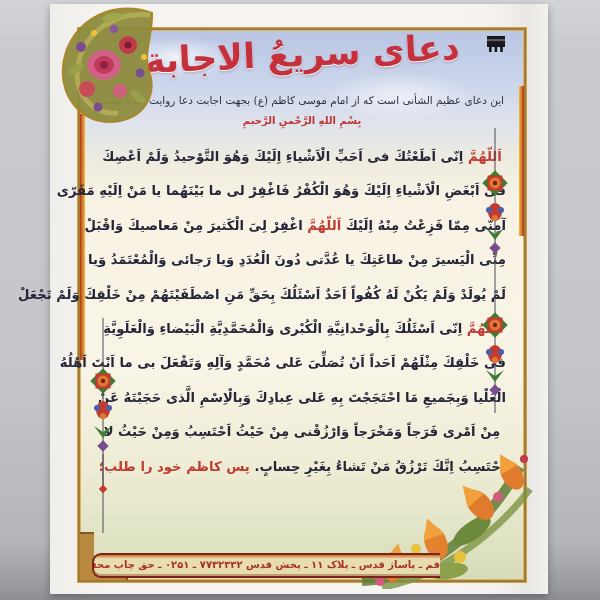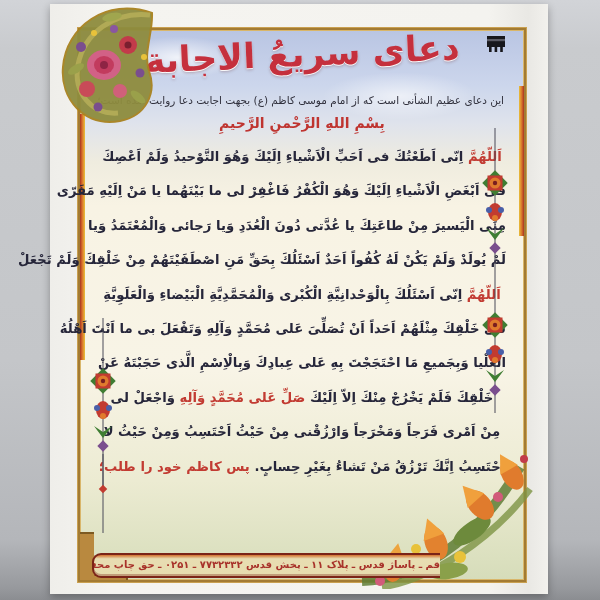--- a/index.html
+++ b/index.html
@@ -22,21 +22,21 @@
   .corner-blk{position:absolute;background:#b9893f;}
   .corner-blk.bl{left:0;bottom:0;width:14px;height:46px;border-top:2px solid #7d5a22;}
   .corner-blk.bl2{left:0;bottom:0;width:46px;height:12px;border-right:2px solid #7d5a22;}
 
   .title{position:absolute;top:4px;left:0;right:0;text-align:center;
     font-size:35px;font-weight:bold;color:#c5303d;transform:rotate(-2.5deg);
     text-shadow:0 1px 0 rgba(255,255,255,.9), 0 2px 3px rgba(90,20,20,.25);letter-spacing:1px;}
   .subtitle{position:absolute;top:64px;left:20px;right:20px;text-align:center;
     font-size:10.5px;color:#31313d;white-space:nowrap;}
   .bismillah{position:absolute;top:85px;left:0;right:0;text-align:center;
-    font-size:14px;font-weight:bold;color:#bf3430;}
+    font-size:10px;font-weight:bold;color:#bf3430;}
   .kaaba{position:absolute;right:16px;top:5px;}
 
   .dua{position:absolute;top:110px;left:18px;right:18px;}
   .dua .line{height:34.4px;line-height:34.4px;white-space:nowrap;text-align:center;
     font-size:13.2px;font-weight:600;color:#26263a;overflow:visible;}
   .dua .line .red{color:#c23b32;}
 
   .pendant{position:absolute;}
   .pendant.p-right{right:12px;top:98px;}
   .pendant.p-left{left:6px;top:288px;}
@@ -73,26 +73,26 @@
         </svg>
       </div>
 
       <div class="title">دعای سریعُ الاجابة</div>
       <div class="subtitle">این دعای عظیم الشأنی است كه از امام موسی كاظم (ع) بجهت اجابت دعا روایت شده است؛</div>
       <div class="bismillah">بِسْمِ اللهِ الرَّحْمنِ الرَّحیمِ</div>
 
       <div class="dua">
           <div class="line" dir="rtl"><span class="red">اَللّهُمَّ</span><span> اِنّی اَطَعْتُكَ فی اَحَبِّ الْاَشْیاءِ اِلَیْكَ وَهُوَ التَّوْحیدُ وَلَمْ اَعْصِكَ</span></div>
           <div class="line" dir="rtl"><span>فی اَبْغَضِ الْاَشْیاءِ اِلَیْكَ وَهُوَ الْكُفْرُ فَاغْفِرْ لی ما بَیْنَهُما یا مَنْ اِلَیْهِ مَفَرّی</span></div>
+          <div class="line" dir="rtl"><span>آمِنّی مِمّا فَزِعْتُ مِنْهُ اِلَیْكَ </span><span class="red">اَللّهُمَّ</span><span> اغْفِرْ لِیَ الْكَثیرَ مِنْ مَعاصیكَ وَاقْبَلْ</span></div>
           <div class="line" dir="rtl"><span>مِنِّی الْیَسیرَ مِنْ طاعَتِكَ یا عُدَّتی دُونَ الْعُدَدِ وَیا رَجائی وَالْمُعْتَمَدُ وَیا</span></div>
           <div class="line" dir="rtl"><span>لَمْ یُولَدْ وَلَمْ یَكُنْ لَهُ كُفُواً اَحَدٌ اَسْئَلُكَ بِحَقِّ مَنِ اصْطَفَیْتَهُمْ مِنْ خَلْقِكَ وَلَمْ تَجْعَلْ</span></div>
           <div class="line" dir="rtl"><span class="red">اَللّهُمَّ</span><span> اِنّی اَسْئَلُكَ بِالْوَحْدانِیَّةِ الْكُبْری وَالْمُحَمَّدِیَّةِ الْبَیْضاءِ وَالْعَلَوِیَّةِ</span></div>
           <div class="line" dir="rtl"><span>فی خَلْقِكَ مِثْلَهُمْ اَحَداً اَنْ تُصَلِّیَ عَلی مُحَمَّدٍ وَآلِهِ وَتَفْعَلَ بی ما اَنْتَ اَهْلُهُ</span></div>
           <div class="line" dir="rtl"><span>الْعُلْیا وَبِجَمیعِ مَا احْتَجَجْتَ بِهِ عَلی عِبادِكَ وَبِالْاِسْمِ الَّذی حَجَبْتَهُ عَنْ</span></div>
-          <div class="line" dir="rtl"><span>خَلْقِكَ فَلَمْ یَخْرُجْ مِنْكَ اِلاّ اِلَیْكَ </span><span class="red">صَلِّ عَلی مُحَمَّدٍ وَآلِهِ</span><span> وَاجْعَلْ لی</span></div>
           <div class="line" dir="rtl"><span>مِنْ اَمْری فَرَجاً وَمَخْرَجاً وَارْزُقْنی مِنْ حَیْثُ اَحْتَسِبُ وَمِنْ حَیْثُ لا</span></div>
           <div class="line" dir="rtl"><span>اَحْتَسِبُ اِنَّكَ تَرْزُقُ مَنْ تَشاءُ بِغَیْرِ حِسابٍ. </span><span class="red">پس كاظم خود را طلب؛</span></div>
         </div>
 
       <div class="pendant p-right">
         <svg width="34" height="285" viewBox="0 0 34 285">
           <line x1="17" y1="0" x2="17" y2="285" stroke="#4a4a58" stroke-width="1"></line>
           <g>
             <rect x="8" y="46" width="18" height="18" fill="#3f7d33" transform="rotate(45 17 55)"></rect>
             <rect x="9.5" y="47.5" width="15" height="15" fill="#c23b30"></rect>

